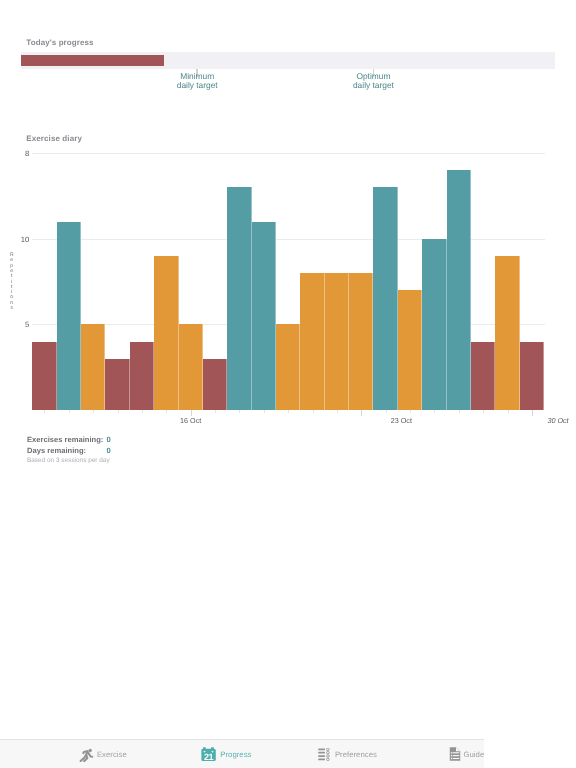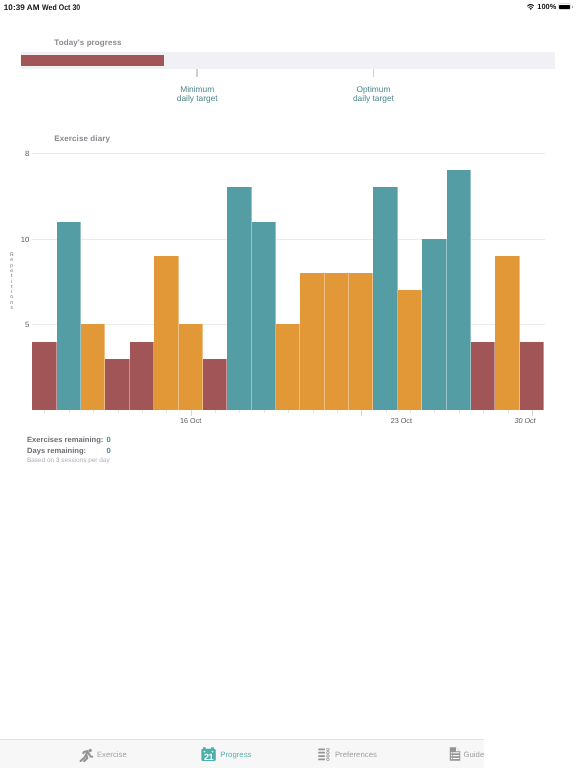--- a/index.html
+++ b/index.html
@@ -25,29 +25,29 @@
   .sb-batt{position:relative;width:14.8px;height:6.6px;}
   .sb-batt-body{position:absolute;left:0;top:0;width:13.2px;height:6.6px;
     border:0.6px solid #DBDBDB;border-radius:1.8px;box-sizing:border-box;}
   .sb-batt-fill{position:absolute;left:1.2px;top:1.3px;width:11.2px;height:4.0px;
     background:#000;border-radius:0.8px;}
   .sb-batt-nub{position:absolute;left:13.9px;top:2.3px;width:0.9px;height:2.2px;
     background:#8A8A8A;border-radius:0 0.8px 0.8px 0;}
 
   
   .sec-title{position:absolute;font-size:8px;font-weight:bold;color:#8B8B92;
-    letter-spacing:0.1px;margin-left:28px;}
+    letter-spacing:0.1px;}
   #progress-title{left:26.3px;top:38.0px;}
   .prog-track{position:absolute;left:21px;top:51.9px;width:534px;height:17px;
     background:#F1F1F5;}
   .prog-fill{position:absolute;left:21px;top:55.2px;height:10.7px;background:#A25557;}
   .marker{position:absolute;top:68.8px;}
   .marker-tick{position:absolute;left:-0.8px;top:0px;width:1.6px;height:8.4px;
     background:#CFCFD4;}
-  .marker-label{position:absolute;top:16px;transform:translateX(-50%);
+  .marker-label{position:absolute;top:3px;transform:translateX(-50%);
     text-align:center;font-size:8.4px;line-height:9.3px;color:#4D878C;white-space:nowrap;}
 
   
   #diary-title{left:26.3px;top:134.0px;}
   .chart{position:absolute;left:0;top:0;width:576px;height:768px;}
   .gridline{position:absolute;left:32px;width:513px;height:1px;background:#EBEBEB;}
   .ytick{position:absolute;left:0px;width:29.2px;text-align:right;font-size:7.7px;color:#5A5A60;
     transform:translateY(-50%);}
   .yaxis-title{position:absolute;left:7.2px;top:253.1px;width:9px;text-align:center;
     font-size:5.0px;line-height:5.28px;color:#6E6E74;letter-spacing:0;}
@@ -77,41 +77,20 @@
   .tab-ico{display:flex;align-items:center;}
   .tab-ico svg{display:block;}
   .tab-label{font-size:7.75px;color:#A0A0A4;letter-spacing:0.02px;}
   .tab.active .tab-label{color:#59B2B0;}
 </style>
 </head>
 <body>
 
 <div class="app" data-name="app-root">
 
-  <div class="statusbar" data-name="status-bar">
-    <div class="sb-left" data-name="status-bar-left">
-      <span class="sb-time" data-name="status-time">10:39 AM</span>
-      <span class="sb-date" data-name="status-date">Wed Oct 30</span>
-    </div>
-    <div class="sb-right" data-name="status-bar-right">
-      <svg class="sb-wifi" width="7.5" height="6.2" viewBox="0 0 15 12.4" data-name="wifi-icon">
-          <g fill="none" stroke="#111" stroke-linecap="round">
-            <path d="M1.25 3.9 A9.6 9.6 0 0 1 13.75 3.9" stroke-width="2.05"></path>
-            <path d="M3.6 6.6 A6.0 6.0 0 0 1 11.4 6.6" stroke-width="1.95"></path>
-          </g>
-          <path d="M7.5 12.1 L5.05 9.2 A3.3 3.3 0 0 1 9.95 9.2 Z" fill="#111"></path>
-        </svg>
-      <span class="sb-pct" data-name="battery-percent">100%</span>
-      <span class="sb-batt" data-name="battery-full-icon">
-        <span class="sb-batt-body" data-name="battery-body"></span>
-        <span class="sb-batt-fill" data-name="battery-fill"></span>
-        <span class="sb-batt-nub" data-name="battery-nub"></span>
-      </span>
-    </div>
-  </div>
 
   <div class="sec-title" id="progress-title" data-name="progress-section-title">Today's progress</div>
   <div class="prog-track" data-name="progress-track"></div>
   <div class="prog-fill" id="prog-fill" data-name="progress-fill" style="width: 142.578px; background: rgb(162, 85, 87);"></div>
   <div id="markers" data-name="progress-markers">
       <div class="marker" data-name="progress-marker-minimum" style="left: 197.22px;">
         <div class="marker-tick" data-name="marker-tick-icon"></div>
         <div class="marker-label" data-name="marker-label-minimum" style="color: rgb(77, 135, 140);">
           <div data-name="marker-label-line1">Minimum</div>
           <div data-name="marker-label-line2">daily target</div>
@@ -191,21 +170,21 @@
         <div class="xtick major" data-name="x-tick-mark" style="left: 361.3px;"></div>
         <div class="xtick" data-name="x-tick-mark" style="left: 385.67px;"></div>
         <div class="xtick" data-name="x-tick-mark" style="left: 410.04px;"></div>
         <div class="xtick" data-name="x-tick-mark" style="left: 434.41px;"></div>
         <div class="xtick" data-name="x-tick-mark" style="left: 458.78px;"></div>
         <div class="xtick" data-name="x-tick-mark" style="left: 483.15px;"></div>
         <div class="xtick" data-name="x-tick-mark" style="left: 507.52px;"></div>
         <div class="xtick major" data-name="x-tick-mark" style="left: 531.88px;"></div>
         <div class="xlabel" data-name="x-tick-label" style="left: 190.7px;">16 Oct</div>
         <div class="xlabel" data-name="x-tick-label" style="left: 361.3px; margin-left: 40px;">23 Oct</div>
-        <div class="xlabel" data-name="x-tick-label" style="left: 525px; font-style: italic;">30 Oct</div>
+        <div class="xlabel" data-name="x-tick-label" style="left: 558px; font-style: italic;">30 Oct</div>
       </div>
   </div>
 
   <div class="stats" data-name="stats-block">
     <div id="stat-rows">
         <div class="stat-row" data-name="stat-row">
           <span class="stat-label" data-name="stat-label">Exercises remaining:</span>
           <span class="stat-value" data-name="stat-value" style="color: rgb(79, 142, 146);">0</span>
         </div>
         <div class="stat-row" data-name="stat-row">

